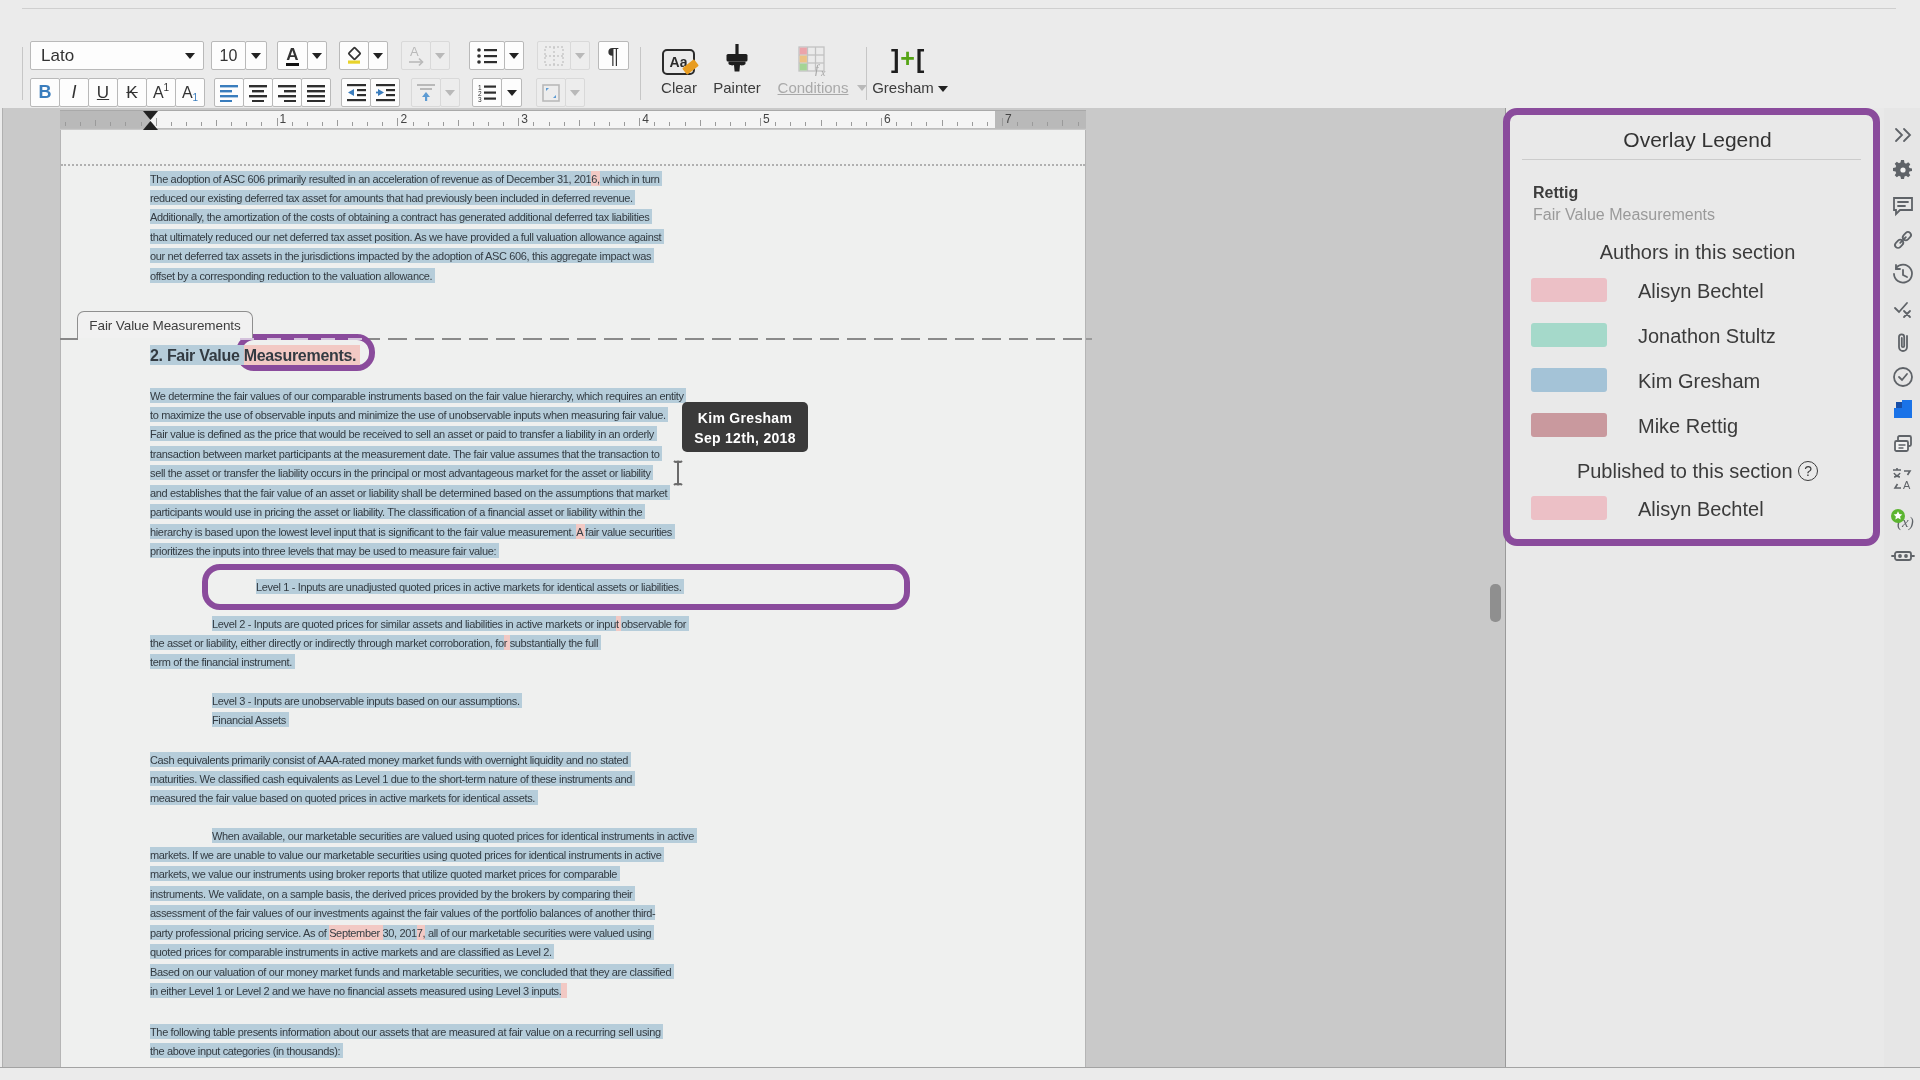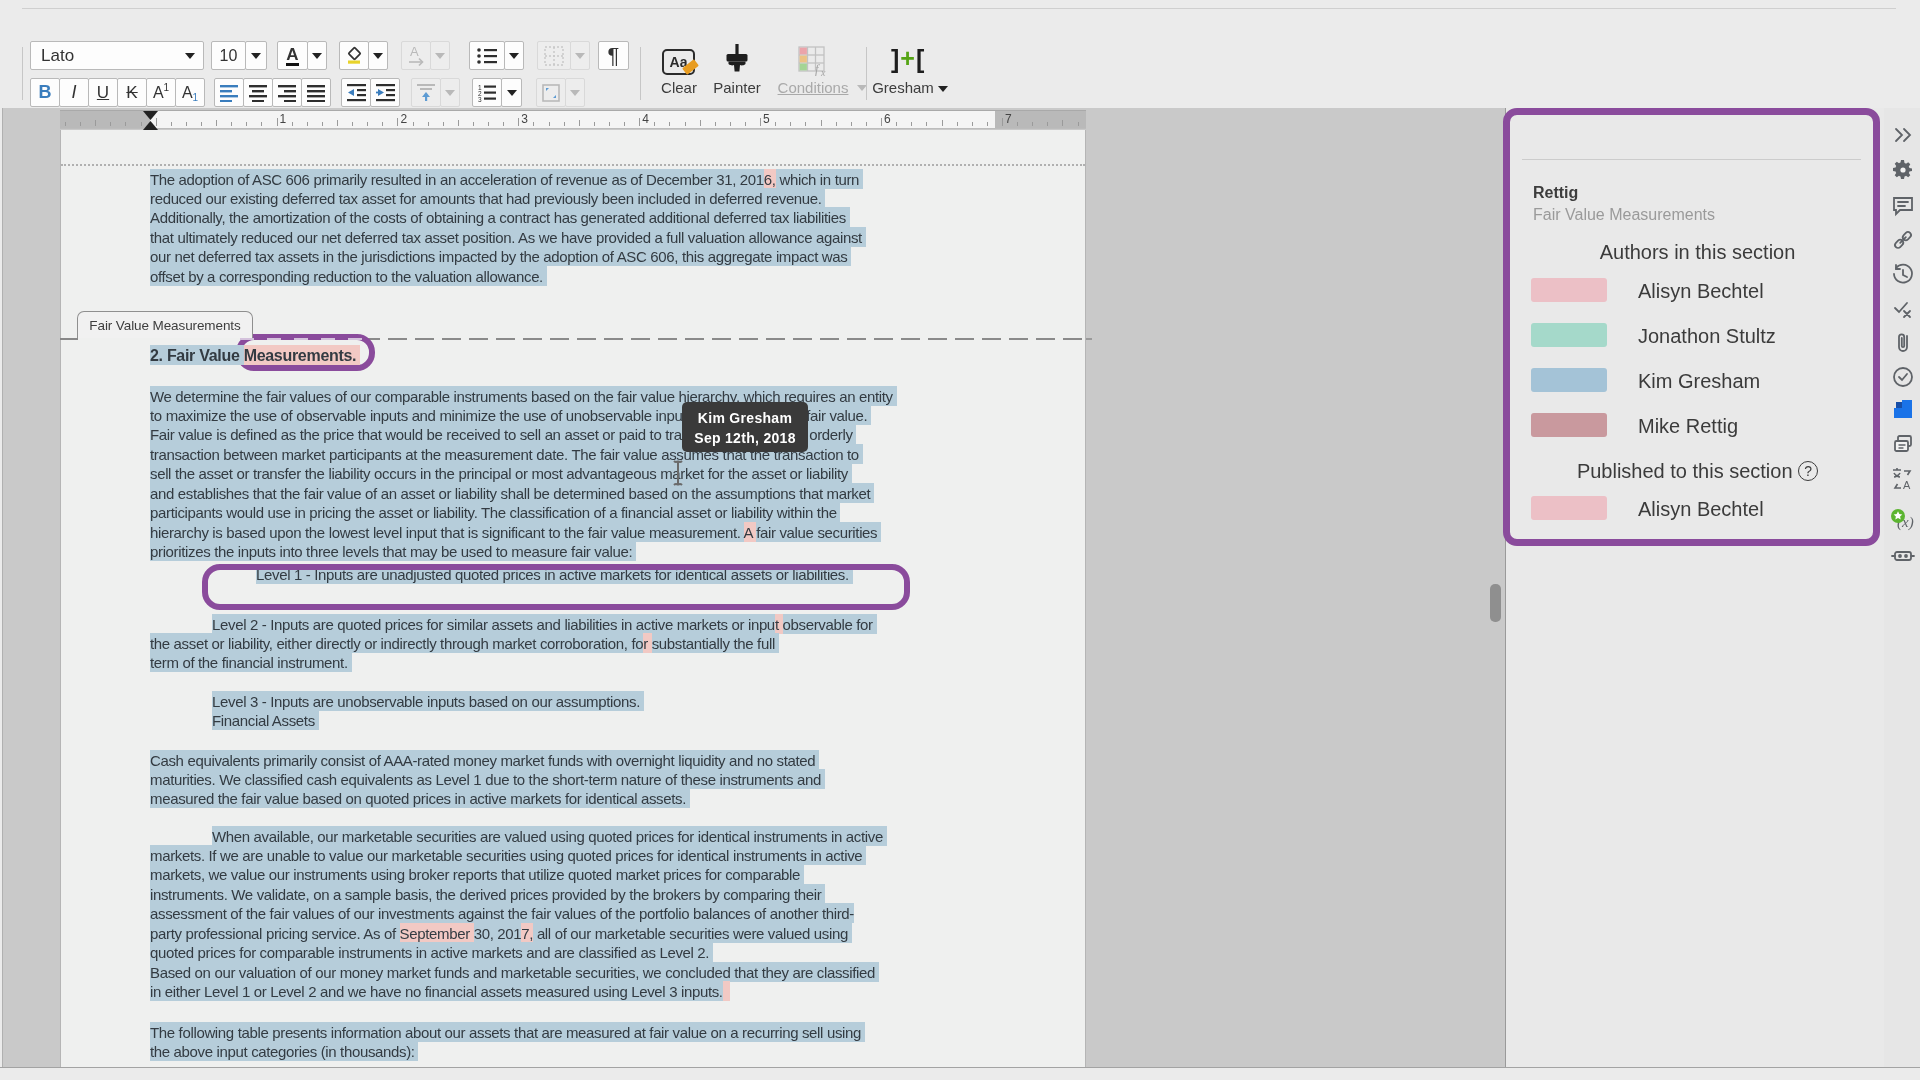--- a/index.html
+++ b/index.html
@@ -19,21 +19,21 @@
   .lbl.dis { color:#a9a9a9; }
 
   
   #ruler { left:60px; top:110px; width:1026px; height:19px; background:#f4f4f4; border-top:1px solid #a9a9a9; border-bottom:1px solid #bcbcbc; z-index:5; }
   #ruler .dark { position:absolute; top:0; bottom:0; background:#b9b9b9; }
   .tick { position:absolute; bottom:2px; width:1px; background:#9a9a9a; }
   .rnum { position:absolute; top:1px; font-size:12px; color:#444; }
 
   
   #page { left:60px; top:130px; width:1026px; height:937px; background:#eff0ef; border-left:1px solid #b5b5b5; border-right:1px solid #b5b5b5; z-index:2; }
-  .doc { position:absolute; font-size:15px; line-height:19.45px; color:#333b42; white-space:pre; letter-spacing:-0.35px; z-index:4; }
+  .doc { position:absolute; font-size:11px; line-height:19.45px; color:#333b42; white-space:pre; letter-spacing:-0.35px; z-index:4; }
   .hb { background:#b6cdda; padding:1.5px 0; }
   .hp { background:#f2c9c4; padding:1.5px 0; }
 
   
   #dashtop { left:61px; top:164px; width:1024px; height:0; border-top:2px dotted #b0b0b0; z-index:3; }
 
   
   #sectab { left:77px; top:311px; width:176px; height:27px; background:#f1f1f1; border:1px solid #8f8f8f; border-bottom:none; border-radius:7px 7px 0 0; z-index:6; font-size:13.5px; color:#3d3d3d; letter-spacing:-0.1px; display:flex; align-items:center; justify-content:center; }
   .divsolid { left:60px; top:338px; width:18px; height:2px; background:#888; z-index:6; }
   #secdash { left:253px; top:338px; width:833px; height:2px; z-index:4;
@@ -388,21 +388,21 @@
     <div class="doc" style="left:150px;top:345px;font-weight:bold;z-index:6;font-size:16px;letter-spacing:-0.3px;"><span class="hb">2. Fair Value </span><span class="hp">Measurements. </span></div>
     <div class="doc" style="left:150px;top:386px;"><span class="hb">We determine the fair values of our comparable instruments based on the fair value hierarchy, which requires an entity </span>
 <span class="hb">to maximize the use of observable inputs and minimize the use of unobservable inputs when measuring fair value. </span>
 <span class="hb">Fair value is defined as the price that would be received to sell an asset or paid to transfer a liability in an orderly </span>
 <span class="hb">transaction between market participants at the measurement date. The fair value assumes that the transaction to </span>
 <span class="hb">sell the asset or transfer the liability occurs in the principal or most advantageous market for the asset or liability </span>
 <span class="hb">and establishes that the fair value of an asset or liability shall be determined based on the assumptions that market </span>
 <span class="hb">participants would use in pricing the asset or liability. The classification of a financial asset or liability within the </span>
 <span class="hb">hierarchy is based upon the lowest level input that is significant to the fair value measurement. </span><span class="hp">A </span><span class="hb">fair value securities </span>
 <span class="hb">prioritizes the inputs into three levels that may be used to measure fair value: </span></div>
-    <div class="doc" style="left:212px;top:564px;padding-left:44px;"><span class="hb">Level 1 - Inputs are unadjusted quoted prices in active markets for identical assets or liabilities. </span></div>
+    <div class="doc" style="left:212px;top:577px;padding-left:44px;"><span class="hb">Level 1 - Inputs are unadjusted quoted prices in active markets for identical assets or liabilities. </span></div>
     <div class="doc" style="left:212px;top:614px;"><span class="hb">Level 2 - Inputs are quoted prices for similar assets and liabilities in active markets or inpu</span><span class="hp">t </span><span class="hb">observable for </span>
 <span style="margin-left:-62px;"></span><span class="hb">the asset or liability, either directly or indirectly through market corroboration, fo</span><span class="hp">r </span><span class="hb">substantially the full </span>
 <span style="margin-left:-62px;"></span><span class="hb">term of the financial instrument. </span></div>
     <div class="doc" style="left:212px;top:691px;"><span class="hb">Level 3 - Inputs are unobservable inputs based on our assumptions. </span>
 <span class="hb">Financial Assets </span></div>
     <div class="doc" style="left:150px;top:750px;"><span class="hb">Cash equivalents primarily consist of AAA-rated money market funds with overnight liquidity and no stated </span>
 <span class="hb">maturities. We classified cash equivalents as Level 1 due to the short-term nature of these instruments and </span>
 <span class="hb">measured the fair value based on quoted prices in active markets for identical assets. </span></div>
     <div class="doc" style="left:150px;top:826px;"><span style="margin-left:62px;"></span><span class="hb">When available, our marketable securities are valued using quoted prices for identical instruments in active </span>
 <span class="hb">markets. If we are unable to value our marketable securities using quoted prices for identical instruments in active </span>
@@ -422,20 +422,21 @@
 <svg class="abs" style="left:668px;top:458px;z-index:9;" width="20" height="30" viewBox="0 0 20 30">
   <g stroke="#6a6a6a" stroke-width="2" fill="none">
     <path d="M6 3 Q8 5 10 3 M10 3 Q12 5 14 3" transform="translate(0,0)"></path>
     <line x1="10" y1="3" x2="10" y2="27"></line>
     <path d="M6 27 Q8 25 10 27 M10 27 Q12 25 14 27"></path>
   </g>
 </svg>
 
 <div class="abs" id="rightarea"></div>
 <div class="abs" id="legend">
+  <div class="title">Overlay Legend</div>
   <div class="sep"></div>
   <div class="abs" style="left:23px;top:69px;font-size:16px;font-weight:bold;color:#3d3d3d;">Rettig</div>
   <div class="abs" style="left:23px;top:91px;font-size:16px;color:#9a9a9a;">Fair Value Measurements</div>
   <div class="lcenter" style="top:126px;">Authors in this section</div>
   <div class="swatch" style="top:163px;background:#ecc0c6;"></div>
   <div class="lname" style="top:165px;">Alisyn Bechtel</div>
   <div class="swatch" style="top:208px;background:#a5d9ca;"></div>
   <div class="lname" style="top:210px;">Jonathon Stultz</div>
   <div class="swatch" style="top:253px;background:#a4c3d7;"></div>
   <div class="lname" style="top:255px;">Kim Gresham</div>

